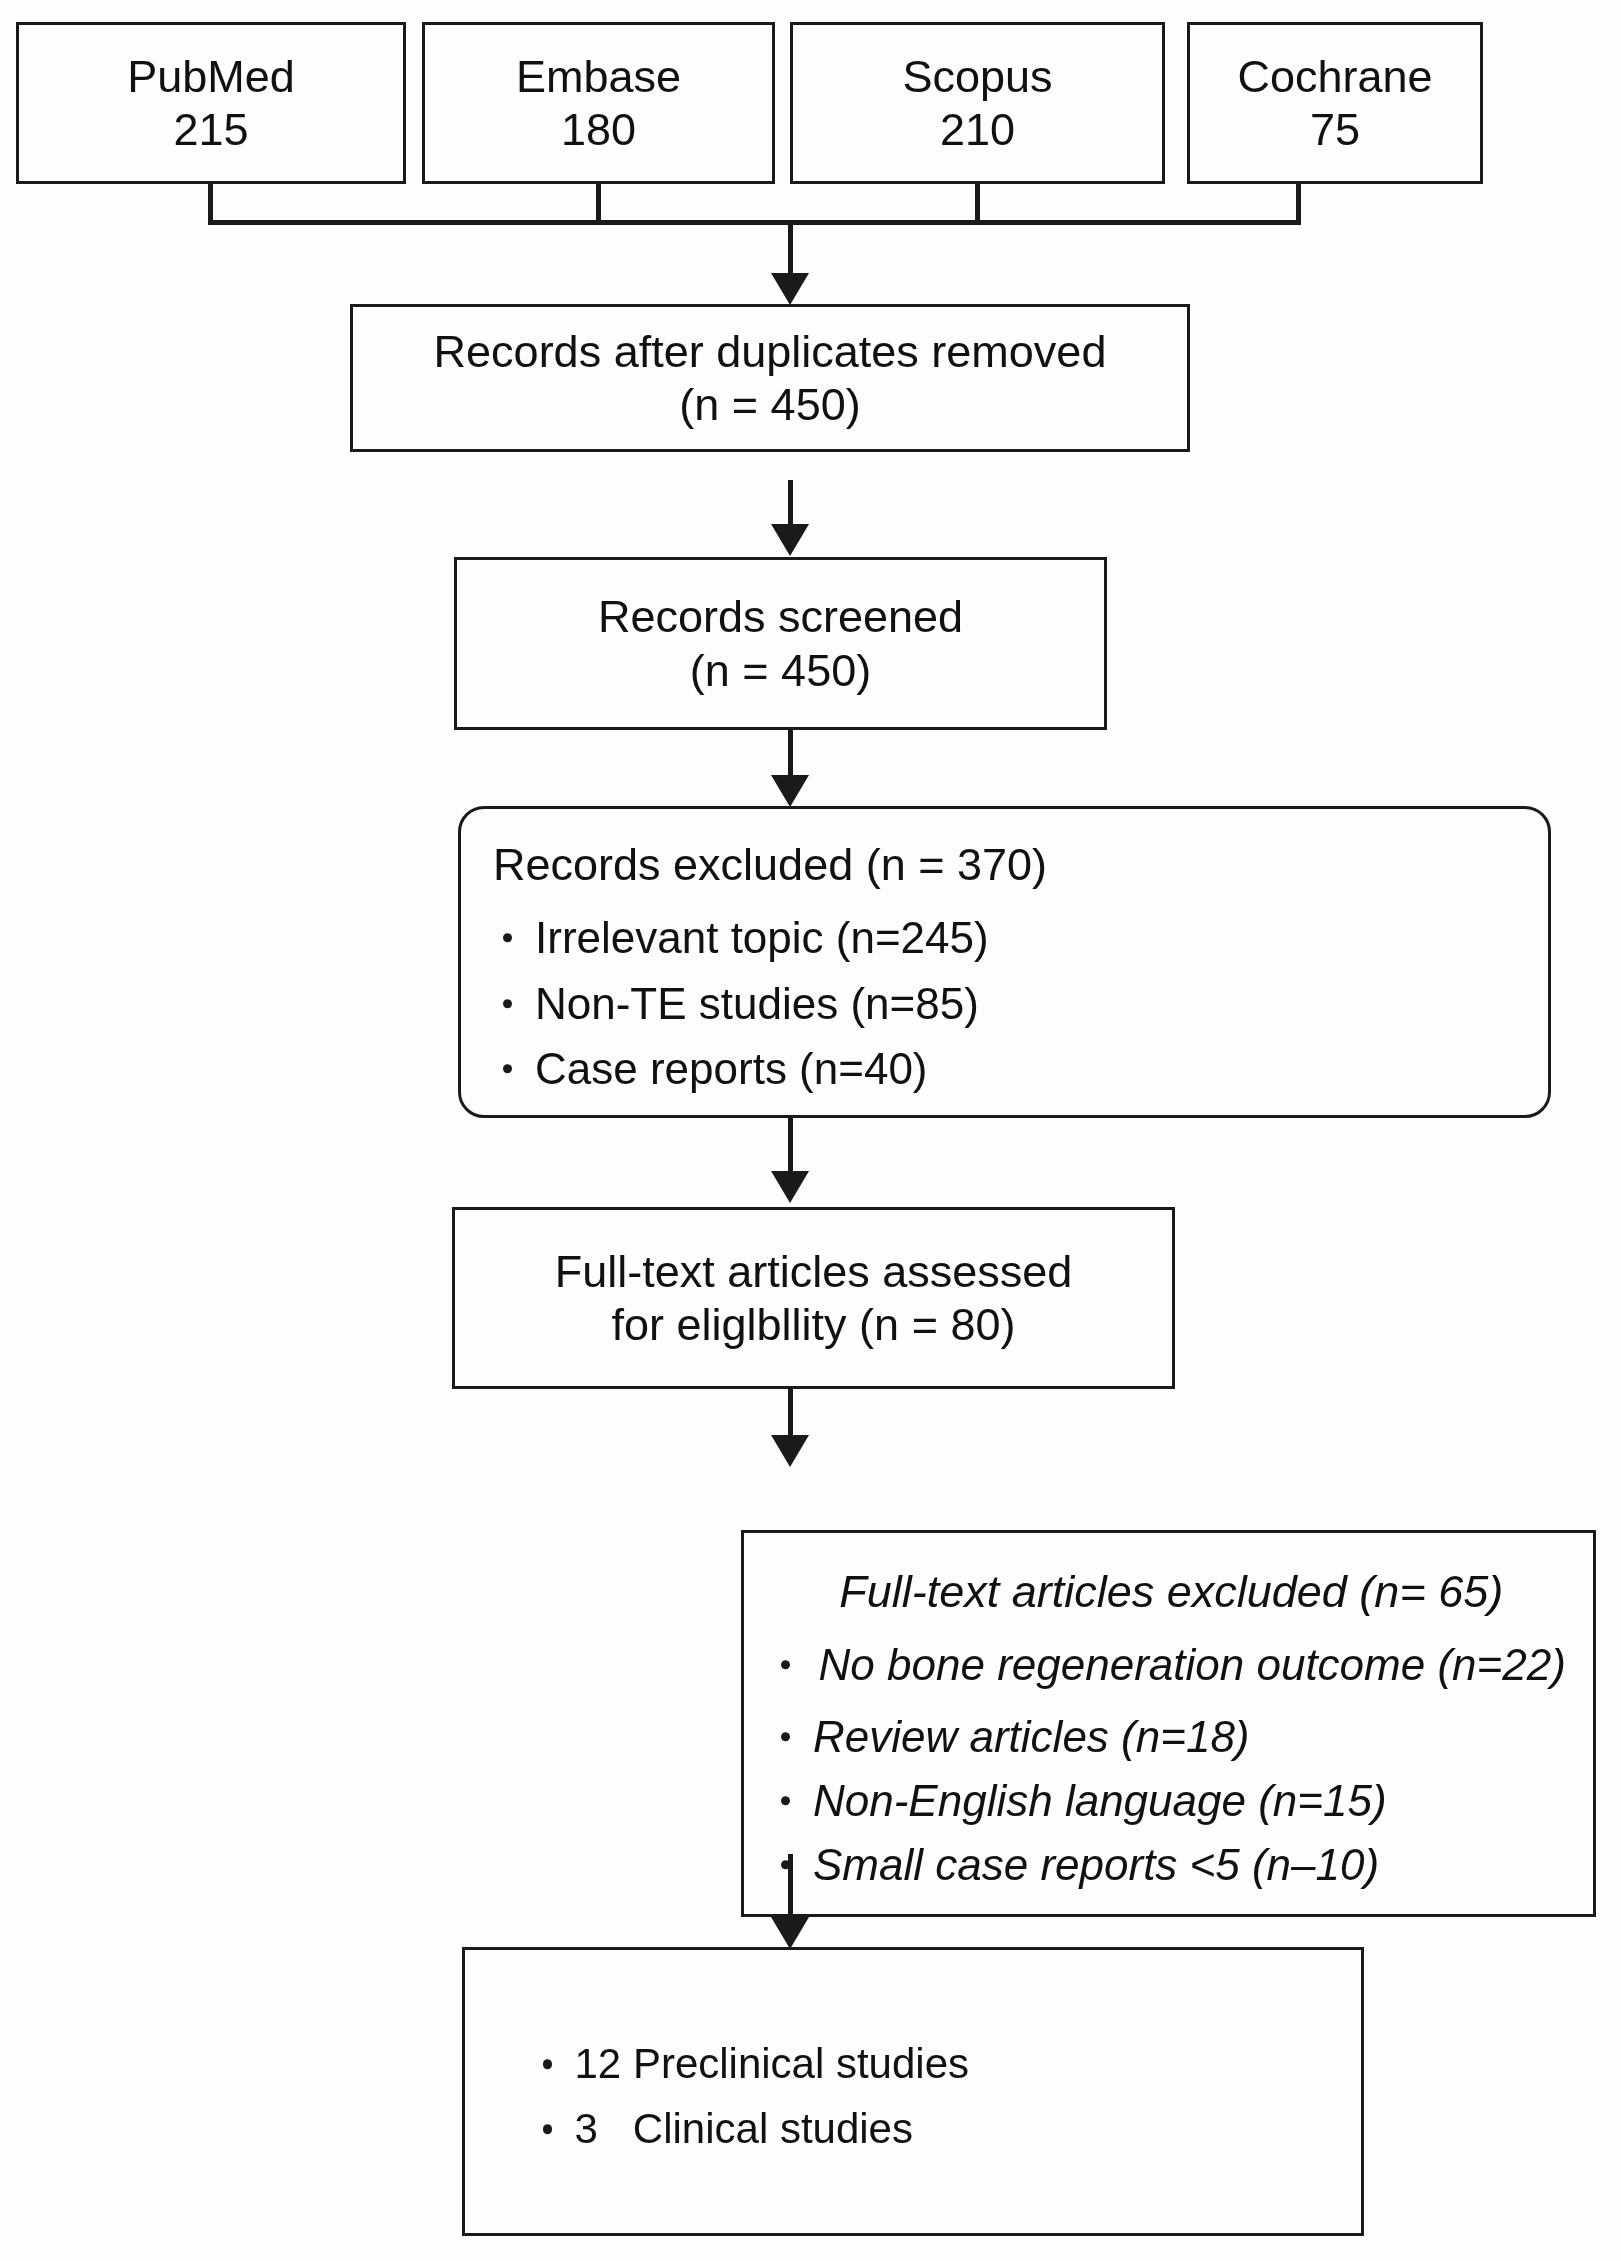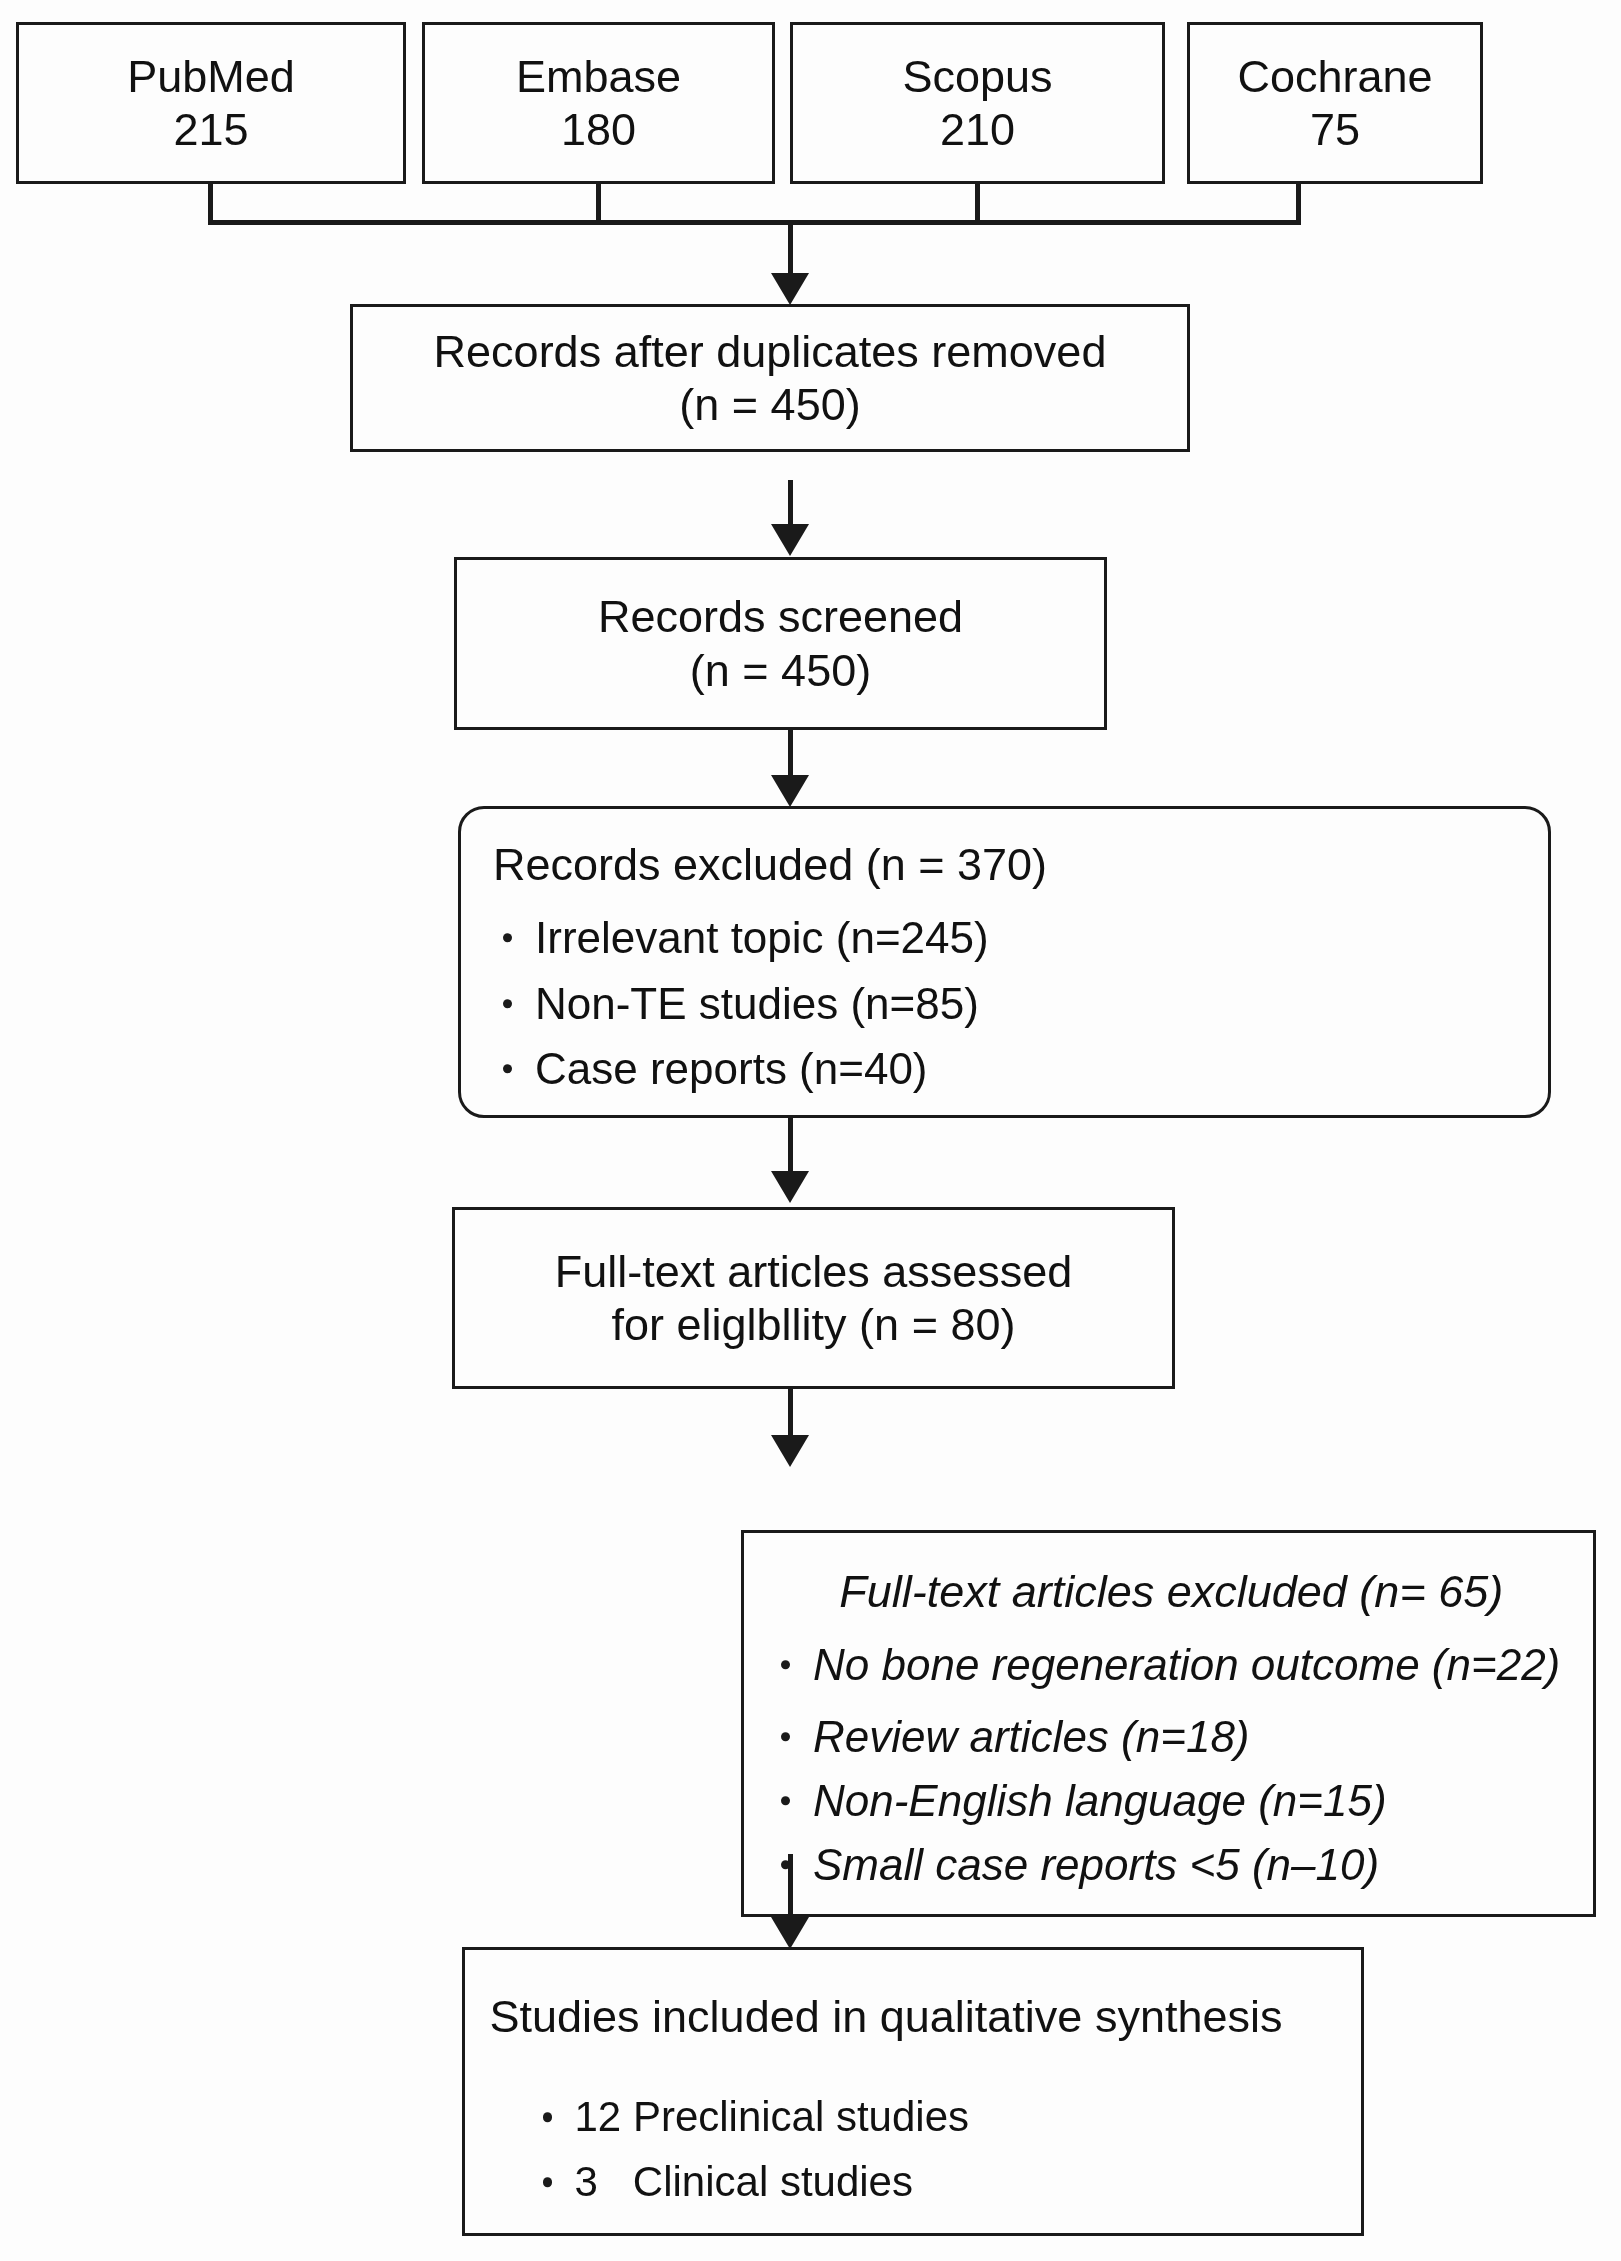--- a/index.html
+++ b/index.html
@@ -157,32 +157,31 @@
     <span class="nodeline t-body">Full-text articles assessed</span>
     <span class="nodeline t-body">for eliglbllity (n = 80)</span>
   </div>
 
   <div class="vline" style="left:788px; top:1388px; height:49px;"></div>
   <div class="arrowhead" style="left:771px; top:1435px;"></div>
 
   <div class="node left" style="left:741px; top:1530px; width:855px; height:387px; padding:24.5px 21.6px 19px 27px;font-style:italic;">
     <span class="nodeline t-head" style="margin-bottom:24.5px; align-self:center;">Full-text articles excluded (n= 65)</span>
     <ul class="bullets t-bullet">
-      <li style="margin-bottom:28px;">No bone regeneration outcome (n=22)</li>
+      <li style="margin-bottom:28px;text-align:center;">No bone regeneration outcome (n=22)</li>
       <li style="margin-bottom:20px;">Review articles (n=18)</li>
       <li style="margin-bottom:20px;">Non-English language (n=15)</li>
       <li>Small case reports &lt;5 (n–10)</li>
     </ul>
   </div>
 
   <div class="vline" style="left:788px; top:1854px; height:79px;"></div>
   <div class="arrowhead" style="left:771px; top:1917px;"></div>
 
   <div class="node left" style="left:462px; top:1947px; width:902px; height:289px; padding:32px 24.5px 21.6px 24.5px;">
-    <span class="nodeline t-final" style="margin-bottom:53px;">Studies included in qualitative synthesis</span>
     <ul class="bullets t-finalb" style="padding-left:43px;">
       <li style="margin-bottom:23px;">12 Preclinical studies</li>
       <li>3   Clinical studies</li>
     </ul>
   </div>
 
 </div>
 
 
 </body></html>

